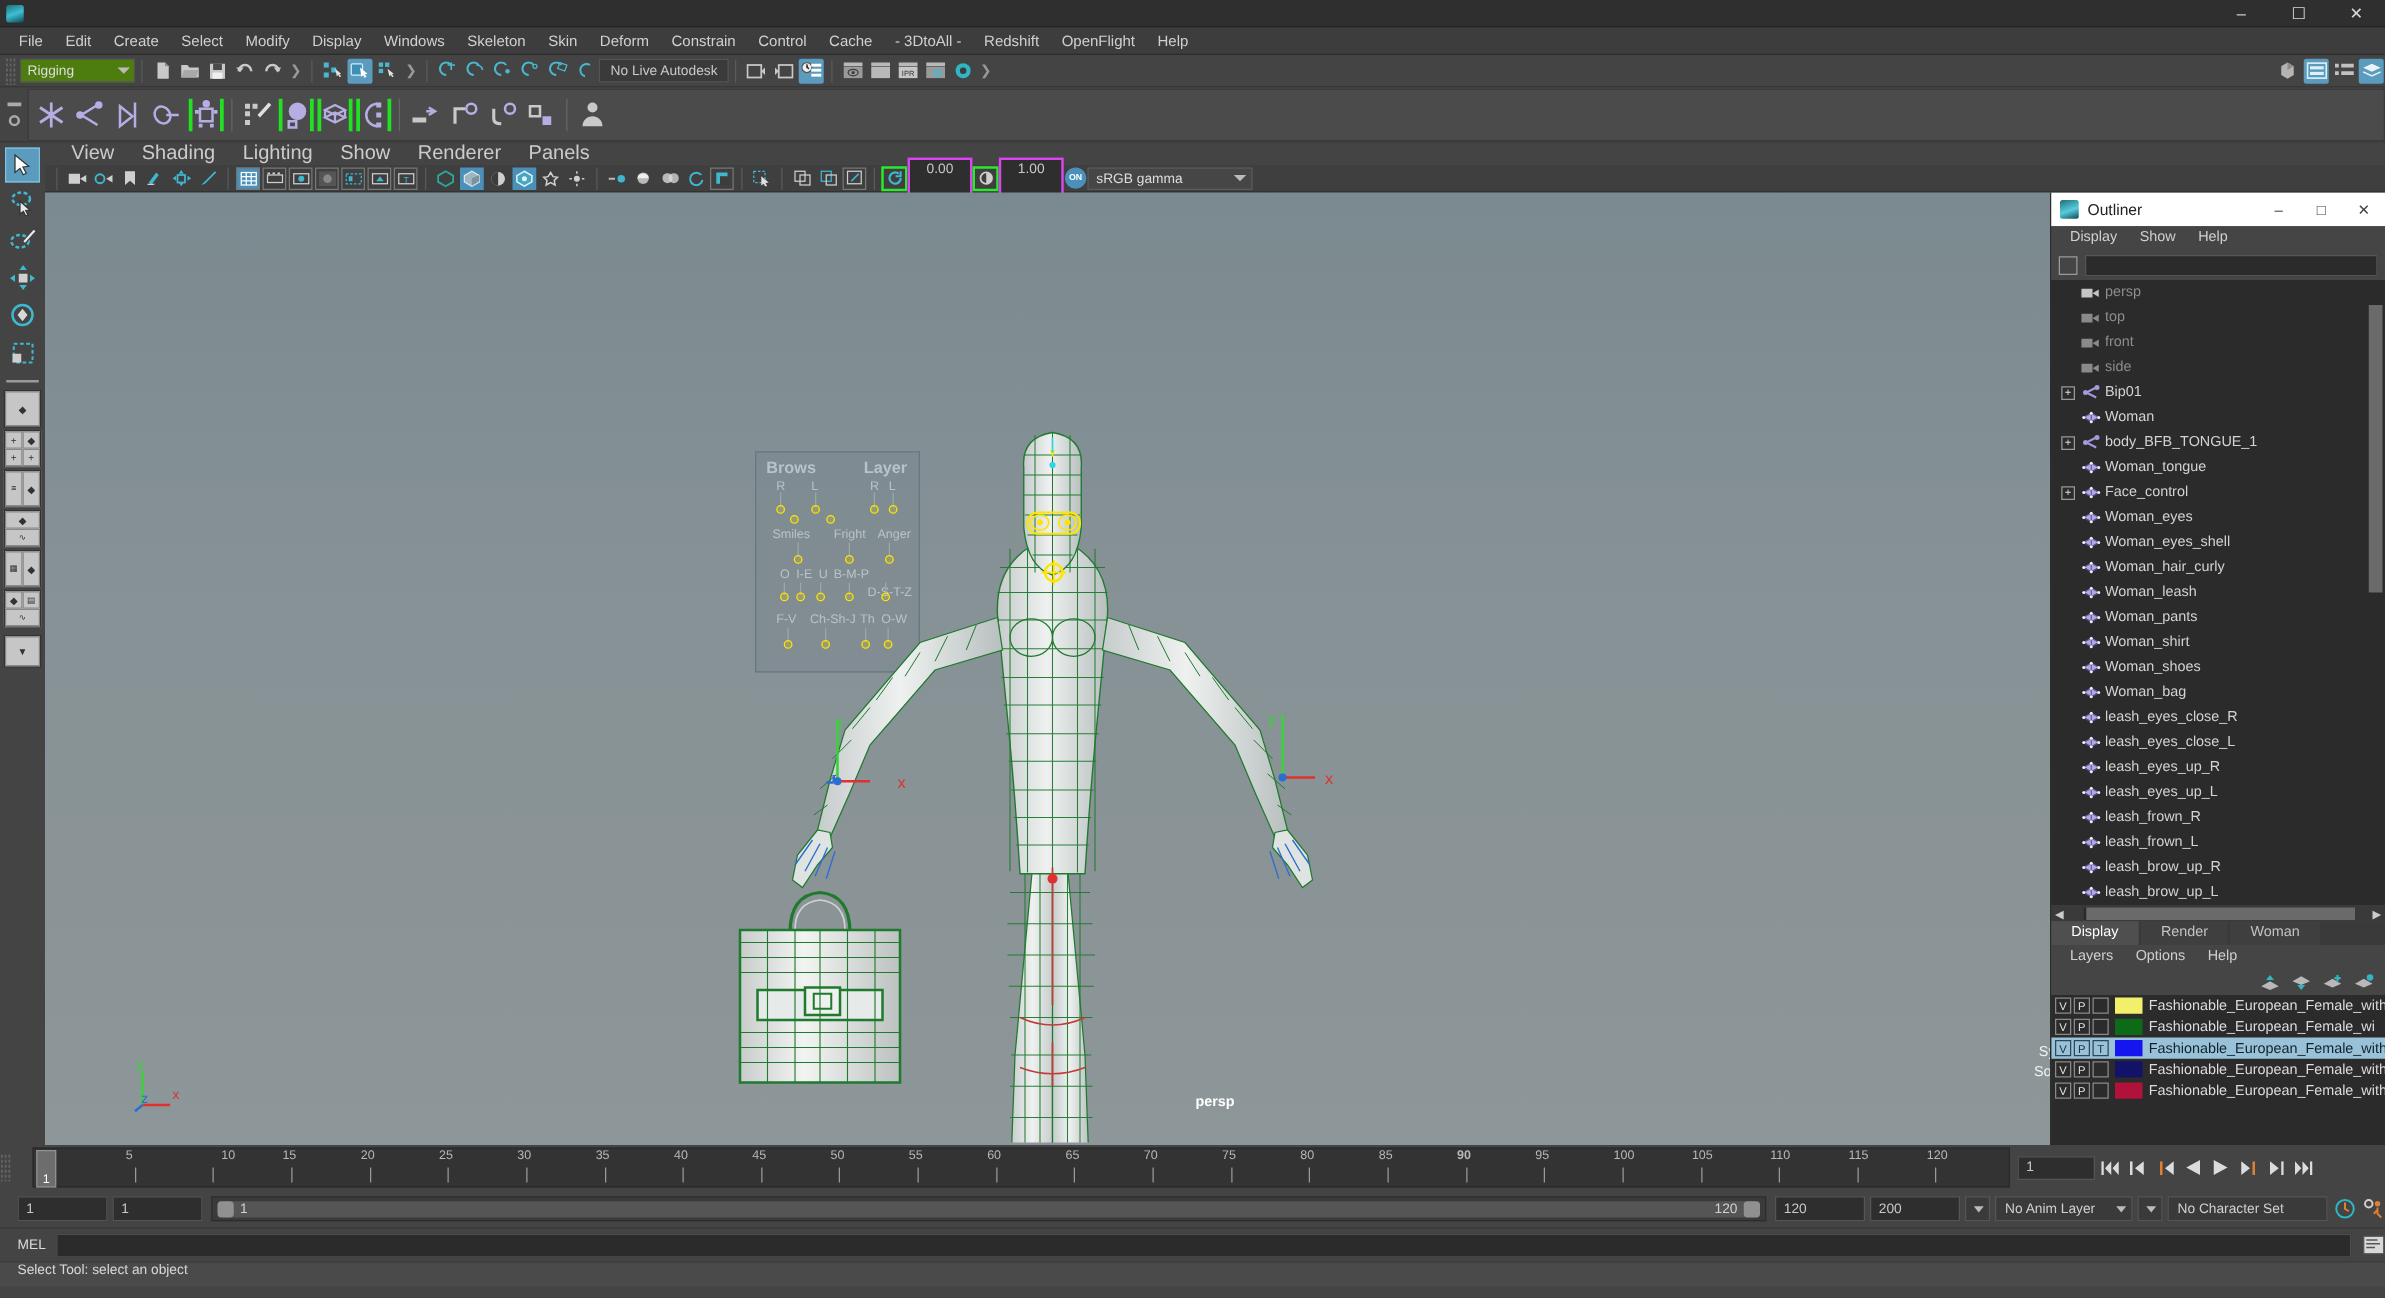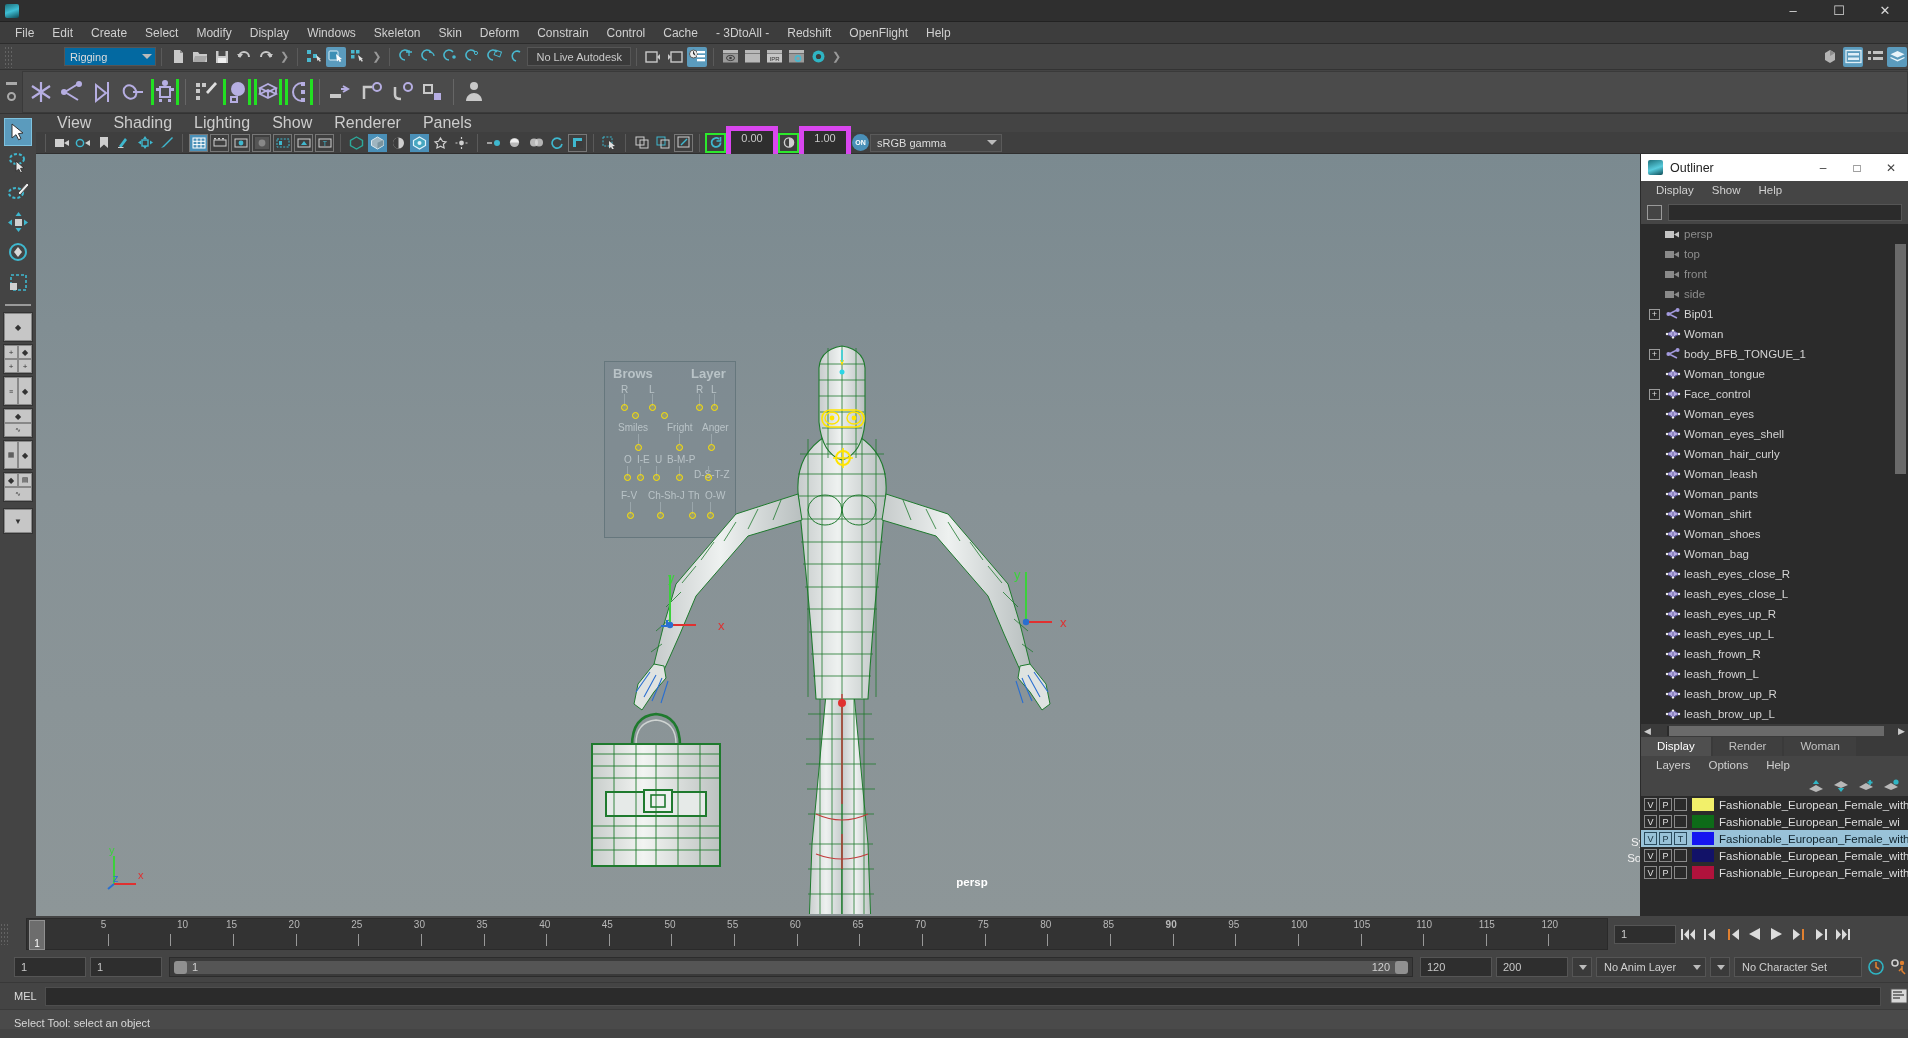--- a/index.html
+++ b/index.html
@@ -14,21 +14,21 @@
   .win-btns { margin-left:auto; display:flex; height:100%; }
   .win-btns div { width:46px; display:flex; align-items:center; justify-content:center; color:#d8d8d8; font-size:13px; }
 
   
   .menubar { height:22px; background:#3d3d3d; display:flex; align-items:center; padding-left:6px; border-bottom:1px solid #2c2c2c; }
   .menubar span { padding:0 9px; font-size:12px; color:#d0d0d0; line-height:22px; cursor:default; white-space:nowrap; }
 
   
   .statusline { height:26px; background:#444; display:flex; align-items:center; padding-left:4px; border-bottom:1px solid #333; gap:0; }
   .grip { width:9px; height:22px; background-image:radial-gradient(#777 1px, transparent 1px); background-size:3px 4px; opacity:.6; flex:0 0 auto; margin-right:3px;}
-  .combo { width:92px; height:19px; background:#0369a1; border:1px solid #555; display:flex; align-items:center; padding-left:5px; font-size:11px; color:#ddd; position:relative;margin-left:48px; }
+  .combo { width:92px; height:19px; background:#4d7c0f; border:1px solid #555; display:flex; align-items:center; padding-left:5px; font-size:11px; color:#ddd; position:relative; }
   .combo .arrow { position:absolute; right:3px; width:0;height:0;border-left:5px solid transparent;border-right:5px solid transparent;border-top:5px solid #bbb; }
   .sep { width:1px; height:18px; background:#5a5a5a; margin:0 5px; flex:0 0 auto;}
   .ibtn { width:20px; height:20px; margin:0 1px; display:flex; align-items:center; justify-content:center; flex:0 0 auto; position:relative;}
   .ibtn.sel { background:#5b9bbd; border-radius:2px; }
   .nolive { height:19px; background:#3a3a3a; border:1px solid #555; display:flex; align-items:center; padding:0 8px; font-size:11px; color:#c9c9c9; white-space:nowrap;}
   .chev { color:#999; font-size:11px; padding:0 3px; }
 
   
   .shelf { height:44px; background:#444; display:flex; align-items:center; border-bottom:1px solid #333; }
   .shelf-tabgrip { width:22px; height:42px; display:flex; flex-direction:column; align-items:center; justify-content:center; gap:7px; flex:0 0 auto;}
@@ -54,21 +54,21 @@
 
   
   .vpcol { flex:1; display:flex; flex-direction:column; min-width:0; background:#3c3c3c;}
   .panelmenu { height:18px; background:#444; display:flex; align-items:center; padding-left:10px; }
   .panelmenu span { padding:0 11px; font-size:16px; color:#ccc; line-height:18px;}
   .vptools { height:22px; background:#3f3f3f; display:flex; align-items:center; padding-left:4px; border-bottom:1px solid #2f2f2f; }
   .vb { width:19px; height:18px; margin:0 1px; display:flex; align-items:center; justify-content:center; flex:0 0 auto;}
   .vb.on { background:#4a90b8; }
   .vb.box { border:1px solid #777; }
   .vb.gsel { outline:2px solid #2ce82c; outline-offset:-1px;}
-  .numfld { width:52px; height:33px; background:#2e2e2e; border:5px solid #d946ef; color:#c9c9c9; font-size:11px; text-align:center; line-height:15px; flex:0 0 auto;}
+  .numfld { width:52px; height:33px; background:#2e2e2e; border:2px solid #d946ef; color:#c9c9c9; font-size:11px; text-align:center; line-height:15px; flex:0 0 auto;}
   .cscombo { width:132px; height:18px; background:#464646; border:1px solid #5a5a5a; display:flex; align-items:center; padding-left:6px; font-size:11px; color:#ddd; position:relative; flex:0 0 auto;}
   .cscombo .arrow { position:absolute; right:4px; width:0;height:0;border-left:5px solid transparent;border-right:5px solid transparent;border-top:5px solid #bbb; }
 
   
   .viewport { flex:1; position:relative; background:linear-gradient(180deg,#7b8a90 0%,#879296 45%, #8d9698 100%); overflow:hidden; }
   .hud { position:absolute; font-size:11.5px; color:#f2f2f2; }
   .hud.sym { right:222px; bottom:68px; } .hud.symv { right:20px; bottom:68px; }
   .hud.soft { right:222px; bottom:52px; } .hud.softv { right:20px; bottom:52px; }
   .persp-lbl { position:absolute; left:50%; transform:translateX(-50%); bottom:28px; font-size:11.5px; color:#fff; font-weight:bold;}
   .axis { position:absolute; left:62px; bottom:22px; width:60px; height:50px; }
@@ -141,21 +141,21 @@
   .rtrack .rh { position:absolute; right:4px; top:3px; width:13px; height:13px; background:#909090; border-radius:3px;}
   .rtrack .lbl { position:absolute; left:22px; top:3px; font-size:11px; color:#d0d0d0;}
   .rtrack .lbr { position:absolute; right:22px; top:3px; font-size:11px; color:#d0d0d0;}
   .dcombo { height:20px; background:#3a3a3a; border:1px solid #555; color:#d0d0d0; font-size:11px; display:flex; align-items:center; padding:0 18px 0 7px; position:relative;}
   .dcombo .arrow { position:absolute; right:4px; width:0;height:0;border-left:4px solid transparent;border-right:4px solid transparent;border-top:5px solid #bbb;}
 
   
   .melrow { height:27px; background:#444; display:flex; align-items:center; padding-left:14px; gap:8px; border-top:1px solid #383838;}
   .melrow .lbl { font-size:11px; color:#dcdcdc; }
   .melrow input { flex:1; height:19px; background:#2b2b2b; border:1px solid #4e4e4e; color:#ccc; font-size:11px; padding:0 5px; font-family:"Liberation Sans",sans-serif;}
-  .helpline { height:20px; background:#4a4a4a; display:flex; align-items:flex-end; padding-left:14px; font-size:11px; color:#d8d8d8; border-top:1px solid #3a3a3a;}
+  .helpline { height:20px; background:#4a4a4a; display:flex; align-items:flex-start; padding-left:14px; font-size:11px; color:#d8d8d8; border-top:1px solid #3a3a3a;}
 
   svg { display:block; }
 </style>
 </head>
 <body>
 
 <div class="titlebar">
   <div class="tb-ico"></div>
   <div class="win-btns">
     <div>–</div>

